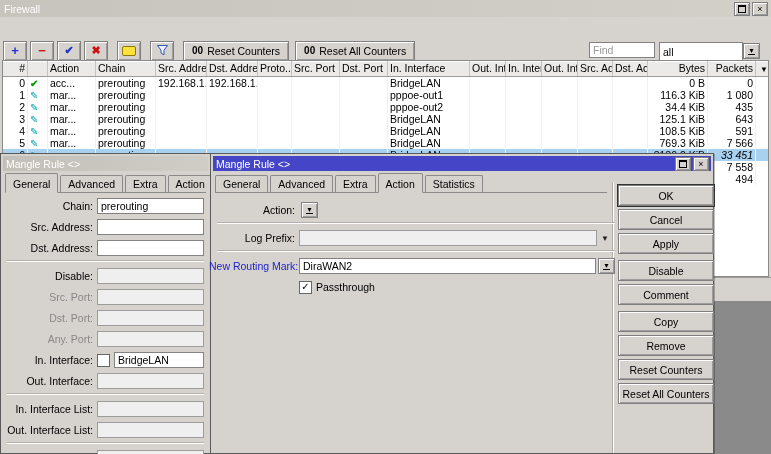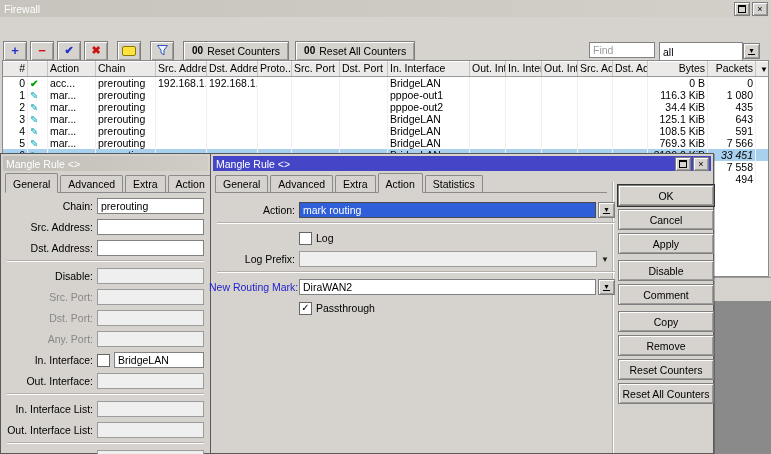--- a/index.html
+++ b/index.html
@@ -427,31 +427,23 @@
       <span class="tab">General</span>
       <span class="tab">Advanced</span>
       <span class="tab">Extra</span>
       <span class="tab active">Action</span>
       <span class="tab">Statistics</span>
     </div>
   <div class="vsep"></div>
   <div class="dlg-body" style="padding-top:8px;width:398px;">
     <div class="frow">
         <span class="flabel">Action:</span>
-      <span class="fctl combo-sel" style="width:298px;">
-          <span>mark routing</span>
-        </span>
       <span class="combo-arrow-btn btn3d" style="margin-left:2px;">▾<span class="bar"></span></span>
       </div>
     <div class="sepline"></div>
-    <div class="frow">
-        <span class="flabel"></span>
-      <span class="cb" id="cb-log"></span>
-      <span>Log</span>
-      </div>
     <div class="frow">
         <span class="flabel">Log Prefix:</span>
       <span class="fctl dis-input" style="width:298px;">
           <span></span>
         </span>
       <span class="plain-arrow">▼</span>
       </div>
     <div class="sepline"></div>
     <div class="frow">
         <span class="flabel blue wide">New Routing Mark:</span>

